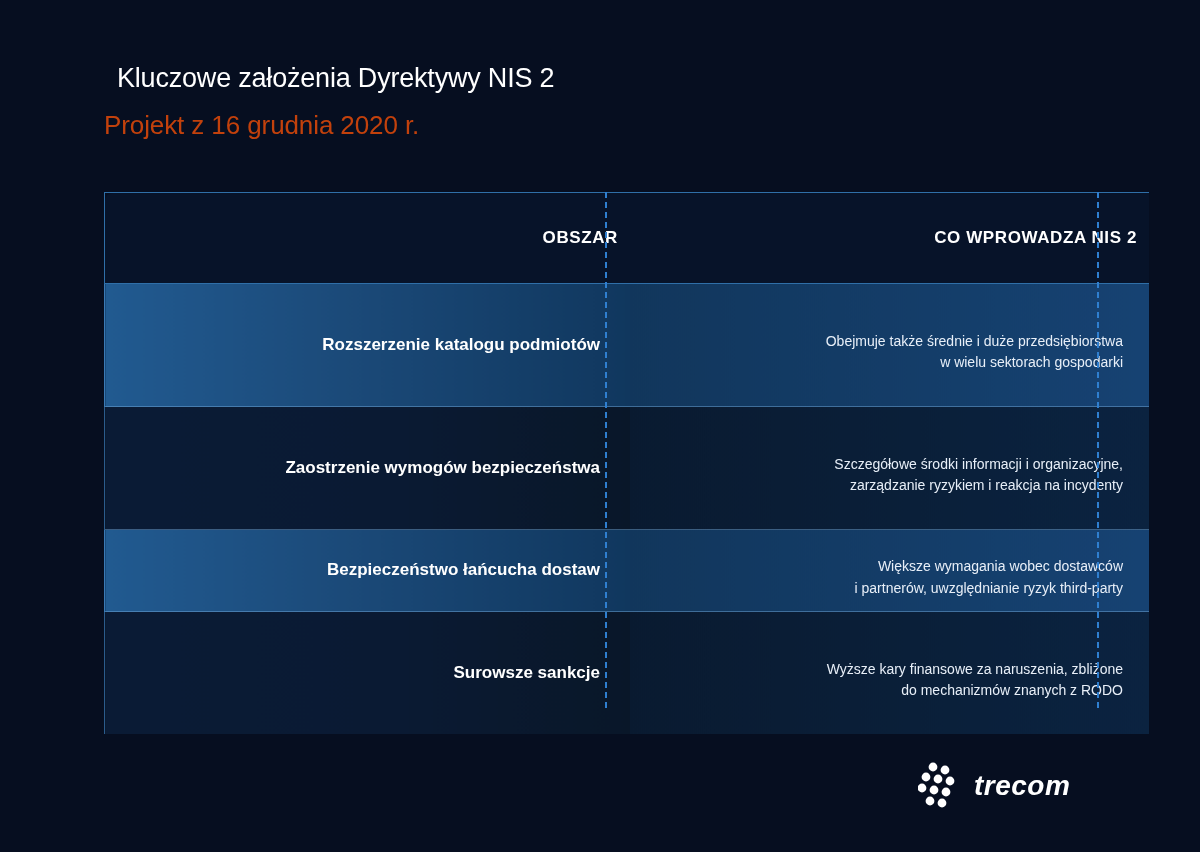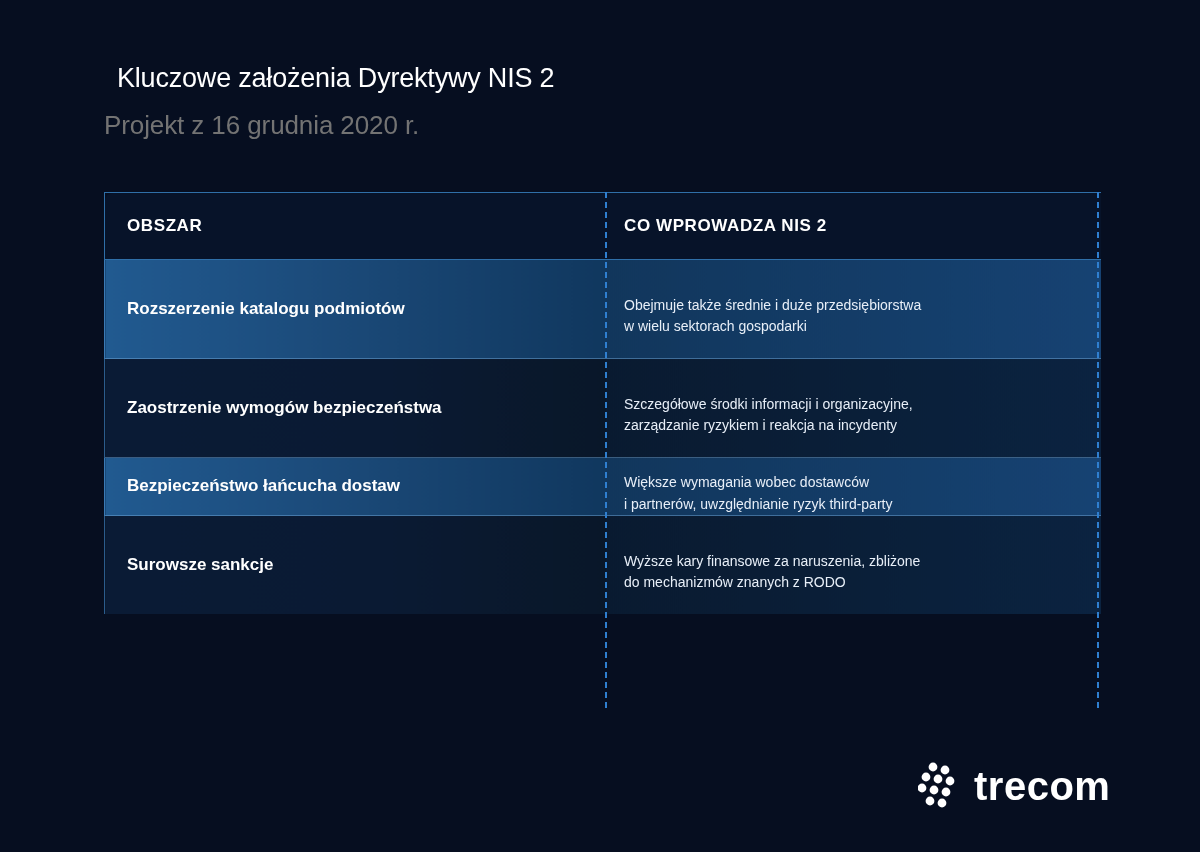--- a/index.html
+++ b/index.html
@@ -27,21 +27,21 @@
     font-size: 27px;
     font-weight: normal;
     color: #ffffff;
     letter-spacing: -0.2px;
     line-height: 1.28;
     margin: 13px;
   }
   .title-sub {
     font-size: 26px;
     font-weight: 400;
-    color: #737373;
+    color: #c2410c;
     letter-spacing: -0.1px;
     line-height: 1.3;
     margin: 3px 0 0 0;
   }
 
   
   .table-wrap {
     position: absolute;
     left: 104px;
     top: 192px;
@@ -63,24 +63,24 @@
   .vrule.right-edge { left: 993px; }
 
   .tbl {
     position: absolute;
     inset: 0;
     border-collapse: collapse;
     table-layout: fixed;
     width: 996px;
   }
   .tbl td, .tbl th {
-    padding: 0;
+    padding: 12px;
     margin: 0;
     vertical-align: middle;
-    text-align: left;
+    text-align: right;
   }
   .col-a { width: 501px; }
   .col-b { width: 495px; }
 
   
   .hdr-row td {
     height: 66px;
     background: #071329;
     border-top: 1px solid #2f6fa8;
     border-bottom: 1px solid #2f6fa8;
@@ -160,27 +160,28 @@
     height: 54px;
     display: flex;
     align-items: center;
   }
   .logo-mark {
     width: 50px;
     height: 46px;
     flex: 0 0 auto;
   }
   .logo-word {
-    font-size: 40px;
+    font-size: 28px;
     font-weight: bold;
     color: #ffffff;
     letter-spacing: 0.5px;
     line-height: 1;
     margin-left: 6px;
     margin-top: 2px;
+    font-style: italic;
   }
 </style>
 </head>
 <body>
 
 <div class="titles">
   <h1 class="title-main">Kluczowe założenia Dyrektywy NIS 2</h1>
   <h2 class="title-sub">Projekt z 16 grudnia 2020 r.</h2>
 </div>
 

